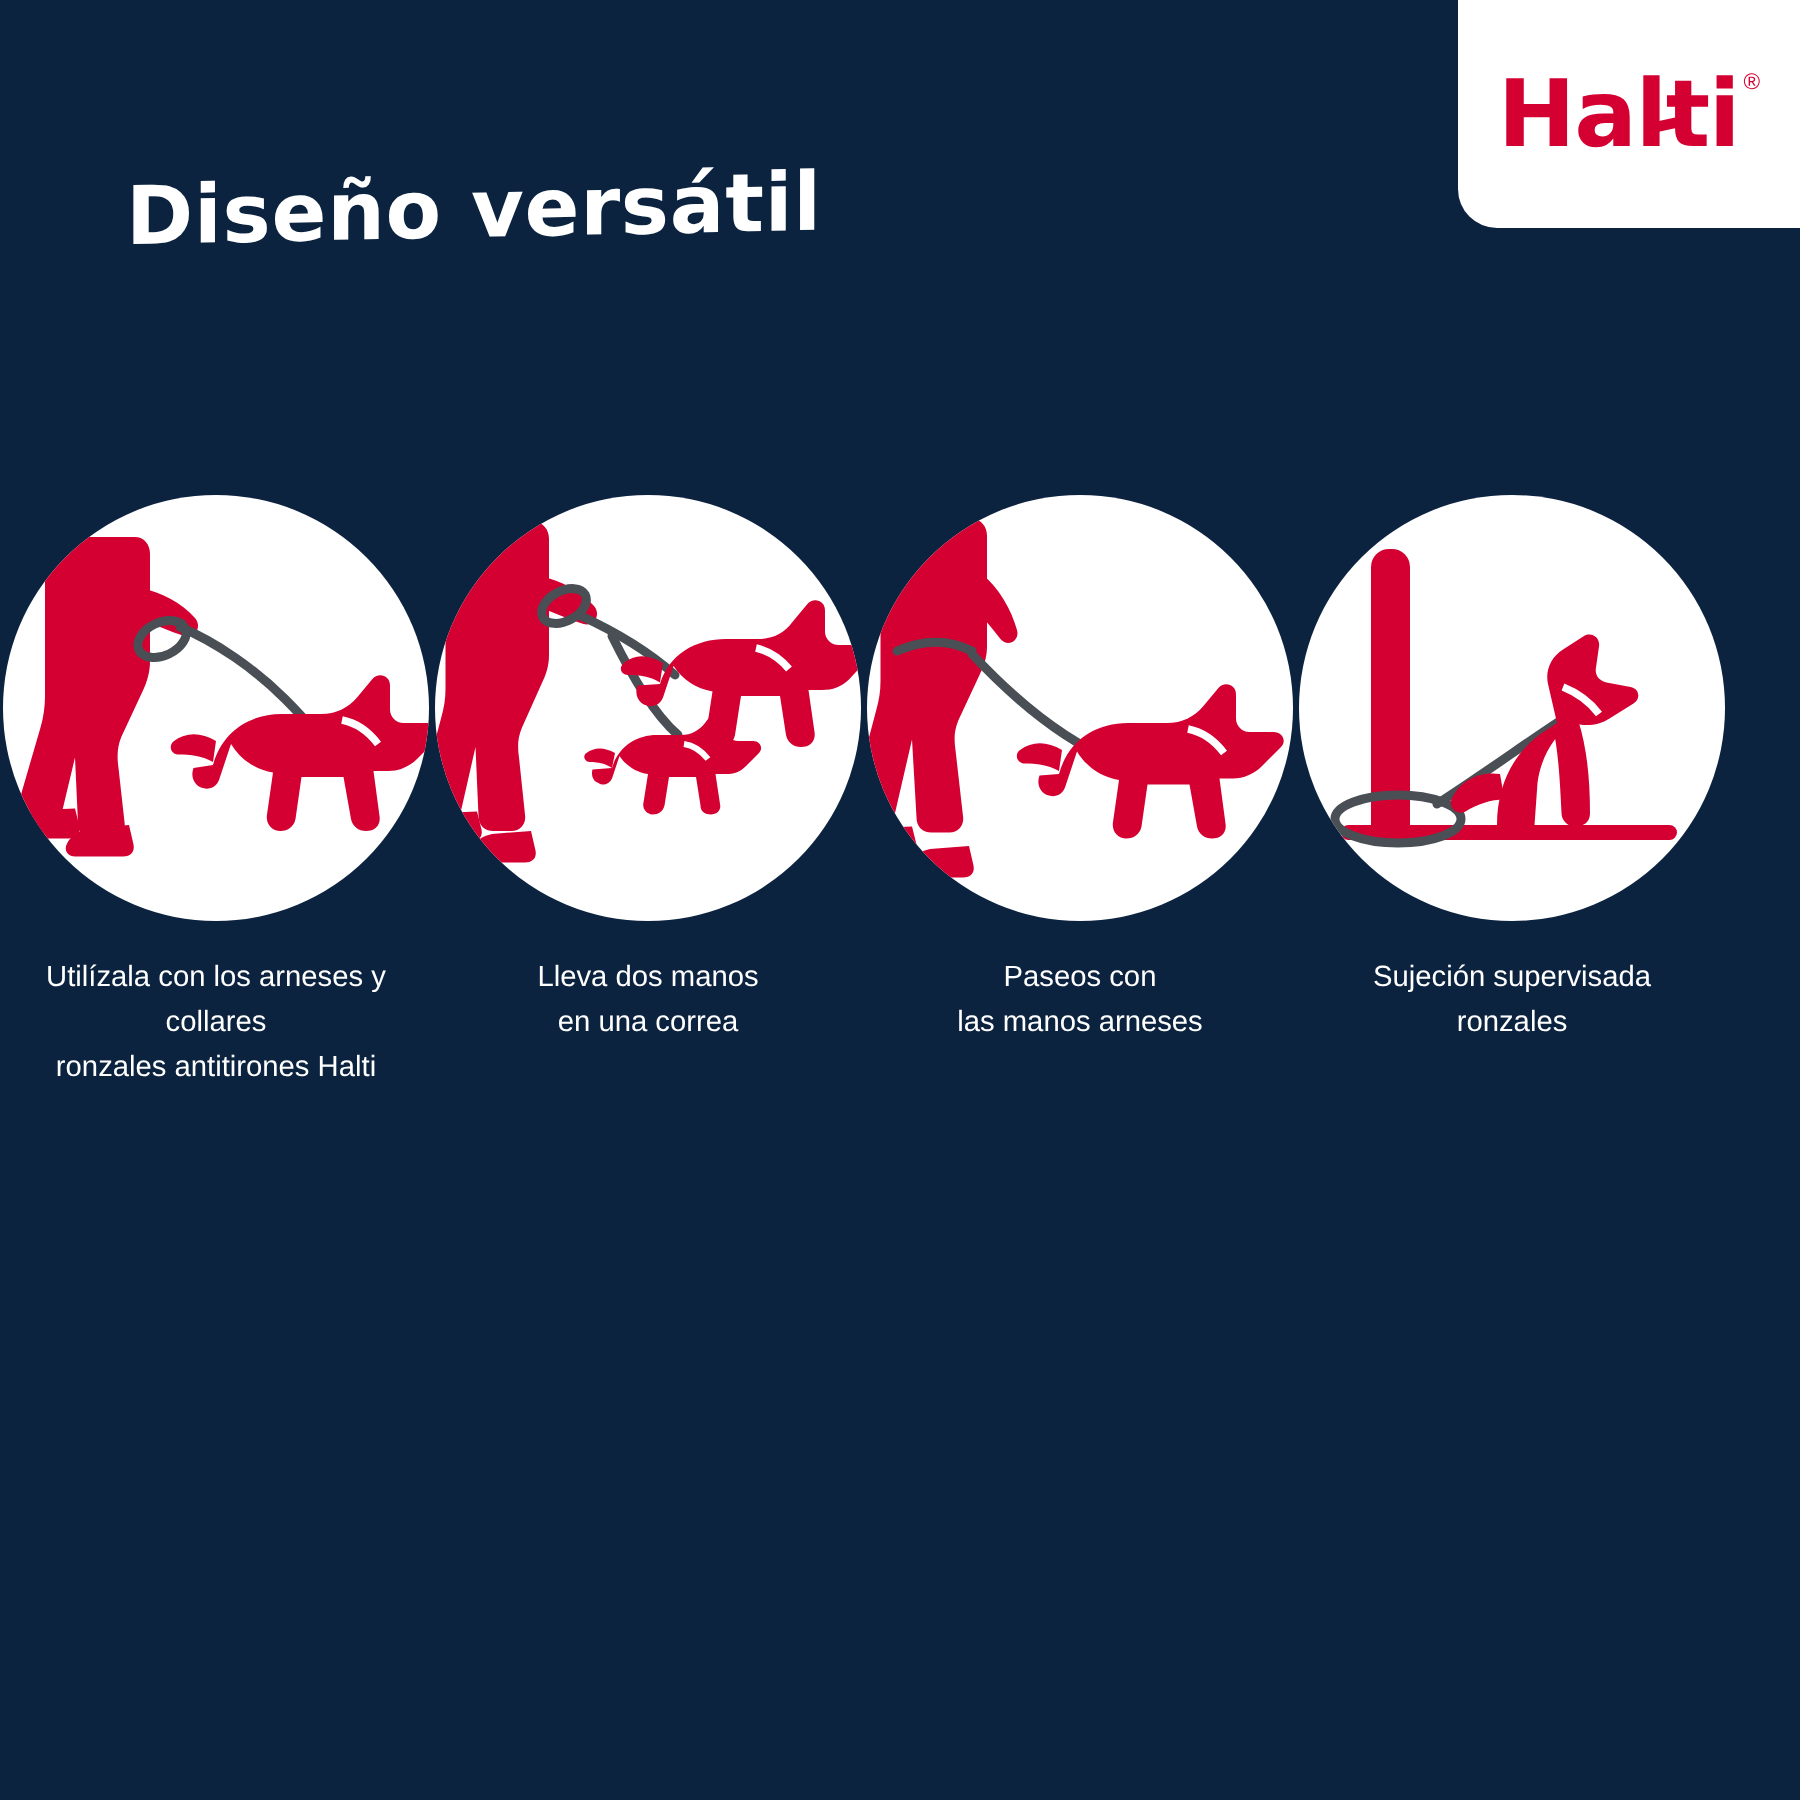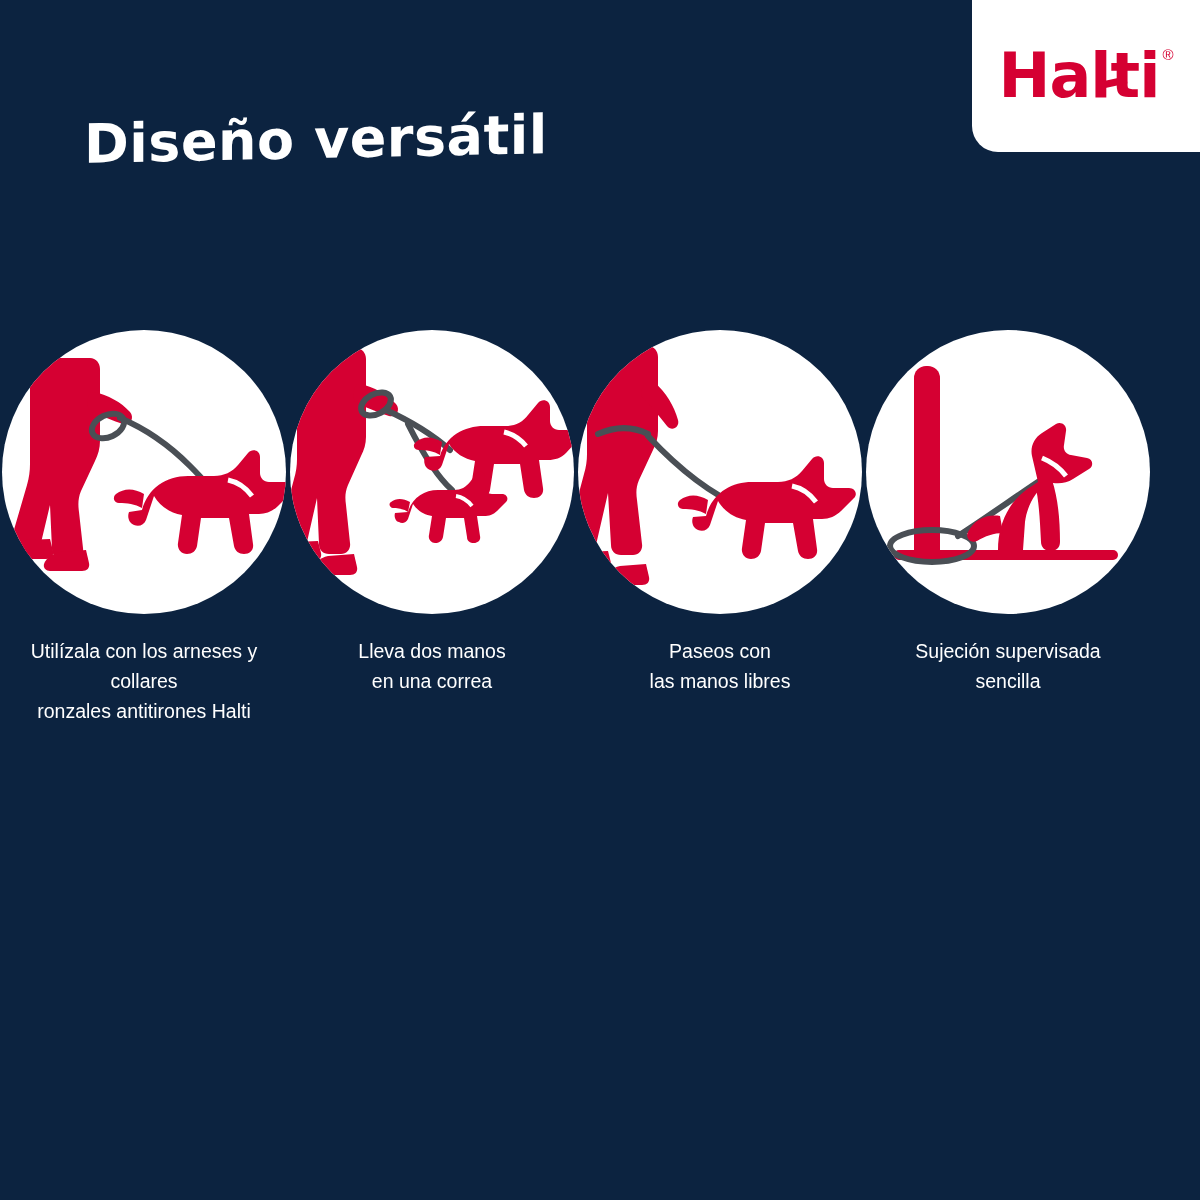--- a/index.html
+++ b/index.html
@@ -209,21 +209,21 @@
         <path d="M70 106 c28 30 62 58 96 72" fill="none" stroke="#4a4f55" stroke-width="6" stroke-linecap="round"></path>
 
         <g fill="#d50032">
           <path d="M128 186 c6-22 24-34 46-34 h26 c10 0 18-4 24-11 l10-12 c4-5 12-3 12 4 v16 c0 5 4 9 9 9 h16 c6 0 9 6 5 10 l-13 13 c-5 5-12 8-19 8 h-9 l4 30 c1 6-3 10-9 10 -5 0-9-3-10-8 l-5-28 h-28 l-4 28 c-1 5-5 8-10 8 -6 0-10-5-9-11 l4-28 c-12-2-22-9-28-19 l-8 24 c-2 5-7 7-12 5 -5-2-7-8-5-13z"></path>
           <path d="M130 170 c-10-6-20-6-28 0 -4 3-2 9 3 9 8 0 16 1 23 5z"></path>
         </g>
         <path d="M214 156 c10 2 18 8 24 16" fill="none" stroke="#ffffff" stroke-width="5"></path>
       </svg>
     </div>
     <div class="caption">Paseos con
-las manos libres</div>
+las manos arneses</div>
   </div>
 
   <div class="cell">
     <div class="circle">
       <svg viewBox="0 0 284 284" xmlns="http://www.w3.org/2000/svg">
 
         <rect x="48" y="36" width="26" height="196" rx="12" fill="#d50032"></rect>
 
         <rect x="28" y="220" width="224" height="10" rx="5" fill="#d50032"></rect>
 
@@ -235,16 +235,16 @@
 
           <path d="M186 150 c6 18 8 40 8 62 0 6-4 9-10 9 -5 0-9-4-9-9 -1-20-2-42-6-58z"></path>
 
           <path d="M134 186 c-14-2-26 4-32 16 -3 6 3 12 9 9 8-5 17-8 26-8z"></path>
         </g>
 
         <path d="M176 128 c10 4 18 10 24 18" fill="none" stroke="#ffffff" stroke-width="5"></path>
       </svg>
     </div>
     <div class="caption">Sujeción supervisada
-sencilla</div>
+ronzales</div>
   </div>
 
 </div>
 
 </body></html>

